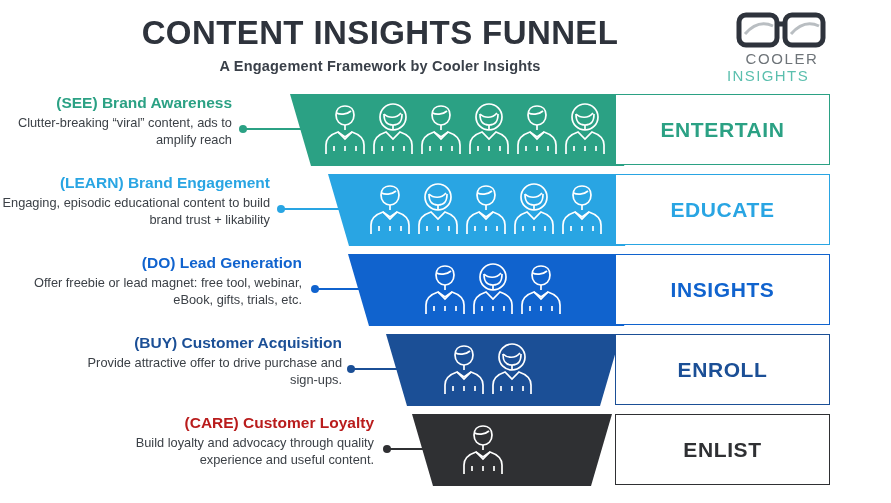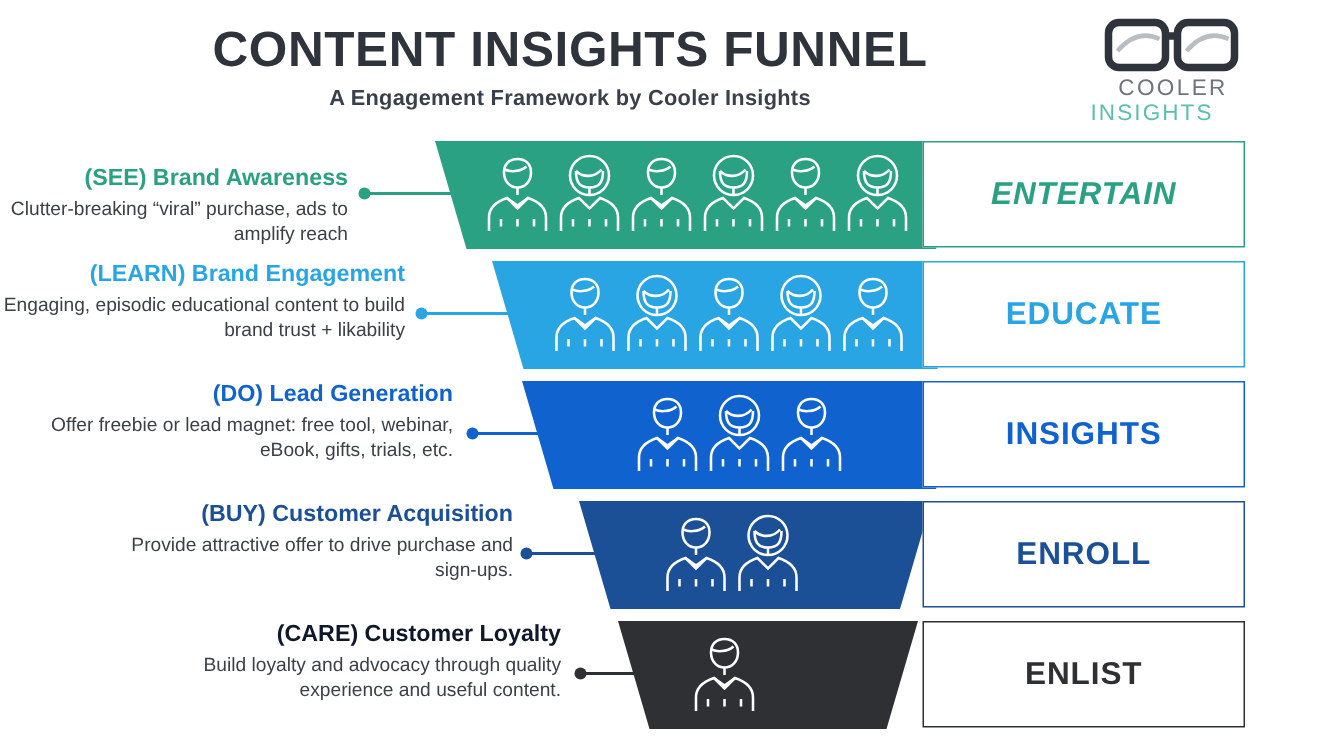--- a/index.html
+++ b/index.html
@@ -35,21 +35,21 @@
   
   .tier{position:absolute;left:0;width:891px;height:80px;}
   .tier1{top:90px;} .tier2{top:170px;} .tier3{top:250px;}
   .tier4{top:330px;padding-left:23px;} .tier5{top:410px;}
 
   
   .ttext{position:absolute;text-align:right;}
   .theading{font-size:15.5px;font-weight:bold;line-height:18px;margin:0 0 3px 0;}
   .tdesc{font-size:12.8px;color:#3C4147;line-height:16.5px;}
 
-  .t1 .ttext{left:0;top:20px;width:232px;}
+  .t1 .ttext{left:0;top:4px;width:232px;}
   .t2 .ttext{left:0;top:4px;width:270px;}
   .t3 .ttext{left:30px;top:4px;width:272px;}
   .t4 .ttext{left:60px;top:4px;width:282px;}
   .t5 .ttext{left:90px;top:4px;width:284px;}
 
   
   .conn{position:absolute;height:2px;}
   .conn .dot{
     position:absolute;left:-5px;top:-3px;width:8px;height:8px;border-radius:50%;
   }
@@ -93,21 +93,21 @@
         <path d="M64 24 Q77 9 92 16" stroke="#B9BEC2" stroke-width="3" fill="none"></path>
       </svg>
     </span>
     <div class="logo-word1">COOLER</div>
     <div class="logo-word2">INSIGHTS</div>
   </div>
 
   <div class="tier tier1 t1">
     <div class="ttext">
       <div class="theading" style="color: rgb(43, 161, 132);">(SEE) Brand Awareness</div>
-      <div class="tdesc">Clutter-breaking “viral” purchase, ads to amplify reach</div>
+      <div class="tdesc">Clutter-breaking “viral” content, ads to amplify reach</div>
     </div>
     <div class="conn" style="background: rgb(43, 161, 132);">
         <span class="dot" style="background: rgb(43, 161, 132);"></span>
       </div>
     <div class="funnel" style="left:290px;width:355px">
       <svg width="355" height="72" viewBox="0 0 355 72" preserveAspectRatio="none">
           <polygon points="0,0 355,0 334,72 21,72" fill="#2BA184"></polygon>
         </svg>
     </div>
     <div class="people" style="left:300px;width:330px">
@@ -166,21 +166,21 @@
             <circle cx="22" cy="15" r="13"></circle>
             <path d="M13 12c4 4 12 5 17-1"></path>
             <path d="M13 12c0 7 2 11 9 11s9-4 9-11"></path>
             <path d="M22 23v5"></path>
             <path d="M3 52v-9c0-7 6-11 12-13l7 7 7-7c6 2 12 6 12 13v9"></path>
             <path d="M11 44v5M22 44v5M33 44v5"></path>
           </g>
         </svg>
       </div>
     <div class="rbox" style="border-color: rgb(43, 161, 132);">
-      <span class="rlabel" style="color: rgb(43, 161, 132); font-style: italic;">ENTERTAIN</span>
+      <span class="rlabel" style="color: rgb(43, 161, 132);">ENTERTAIN</span>
     </div>
   </div>
 
   <div class="tier tier2 t2">
     <div class="ttext">
       <div class="theading" style="color: rgb(41, 165, 227);">(LEARN) Brand Engagement</div>
       <div class="tdesc">Engaging, episodic educational content to build brand trust + likability</div>
     </div>
     <div class="conn" style="background: rgb(41, 165, 227);">
         <span class="dot" style="background: rgb(41, 165, 227);"></span>
@@ -332,21 +332,21 @@
           </g>
         </svg>
       </div>
     <div class="rbox" style="border-color: rgb(27, 79, 150);">
       <span class="rlabel" style="color: rgb(27, 79, 150);">ENROLL</span>
     </div>
   </div>
 
   <div class="tier tier5 t5">
     <div class="ttext">
-      <div class="theading" style="color: #0f172a;">(CARE) Customer Loyalty</div>
+      <div class="theading" style="color: #b91c1c;">(CARE) Customer Loyalty</div>
       <div class="tdesc">Build loyalty and advocacy through quality experience and useful content.</div>
     </div>
     <div class="conn" style="background: rgb(47, 48, 51);">
         <span class="dot" style="background: rgb(47, 48, 51);"></span>
       </div>
     <div class="funnel" style="left:412px;width:200px">
       <svg width="200" height="72" viewBox="0 0 200 72" preserveAspectRatio="none">
           <polygon points="0,0 200,0 179,72 21,72" fill="#2F3033"></polygon>
         </svg>
     </div>

